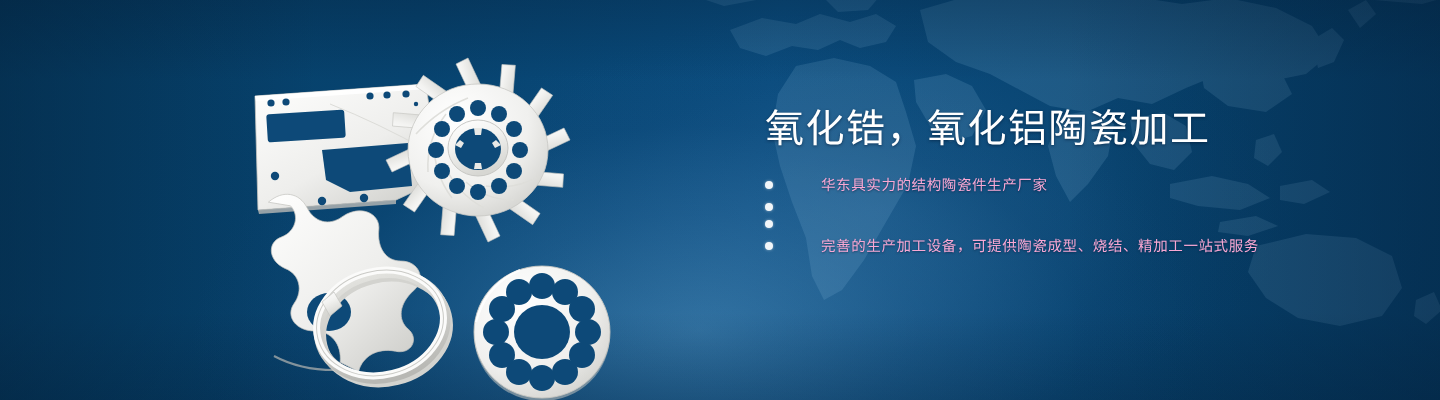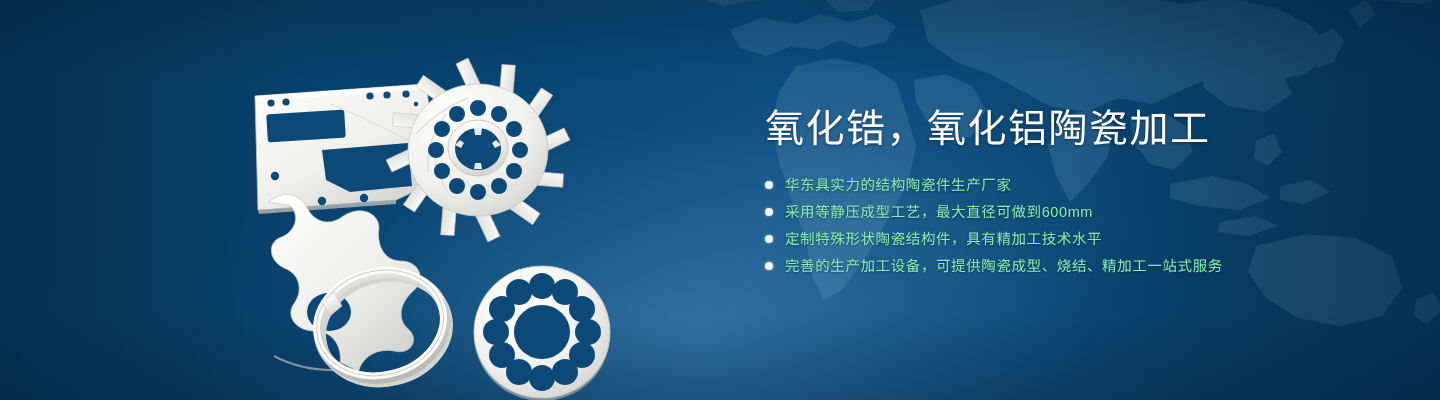--- a/index.html
+++ b/index.html
@@ -69,23 +69,24 @@
   }
   .bullet:last-child{margin-bottom:0;font-family:Liberation Serif, serif;}
   .dot{
     flex:0 0 auto;
     width:8px;height:8px;border-radius:50%;
     background:#f2f6f9;
     margin-right:12px;
     box-shadow:0 0 3px rgba(255,255,255,0.5);
   }
   .bullet-text{
-    font-size:14.5px;line-height:18px;color:#86efac;
+    font-size:14.5px;line-height:18px;color:#f9a8d4;
     letter-spacing:0.6px;white-space:nowrap;
     text-shadow:0 1px 2px rgba(0,20,45,0.5);
+    margin-left:36px;
   }
 </style>
 </head>
 <body>
 
 <div class="banner">
 
   <div class="bg-base"></div>
   <div class="bg-glow"></div>
   <div class="bg-glow2"></div>
@@ -320,25 +321,23 @@
   <div class="text-col">
     <h1 class="headline">氧化锆，氧化铝陶瓷加工</h1>
 
     <ul class="bullets">
       <li class="bullet">
         <span class="dot"></span>
         <span class="bullet-text">华东具实力的结构陶瓷件生产厂家</span>
       </li>
       <li class="bullet">
         <span class="dot"></span>
-        <span class="bullet-text">采用等静压成型工艺，最大直径可做到600mm</span>
       </li>
       <li class="bullet">
         <span class="dot"></span>
-        <span class="bullet-text">定制特殊形状陶瓷结构件，具有精加工技术水平</span>
       </li>
       <li class="bullet">
         <span class="dot"></span>
         <span class="bullet-text">完善的生产加工设备，可提供陶瓷成型、烧结、精加工一站式服务</span>
       </li>
     </ul>
   </div>
 
 </div>
 

